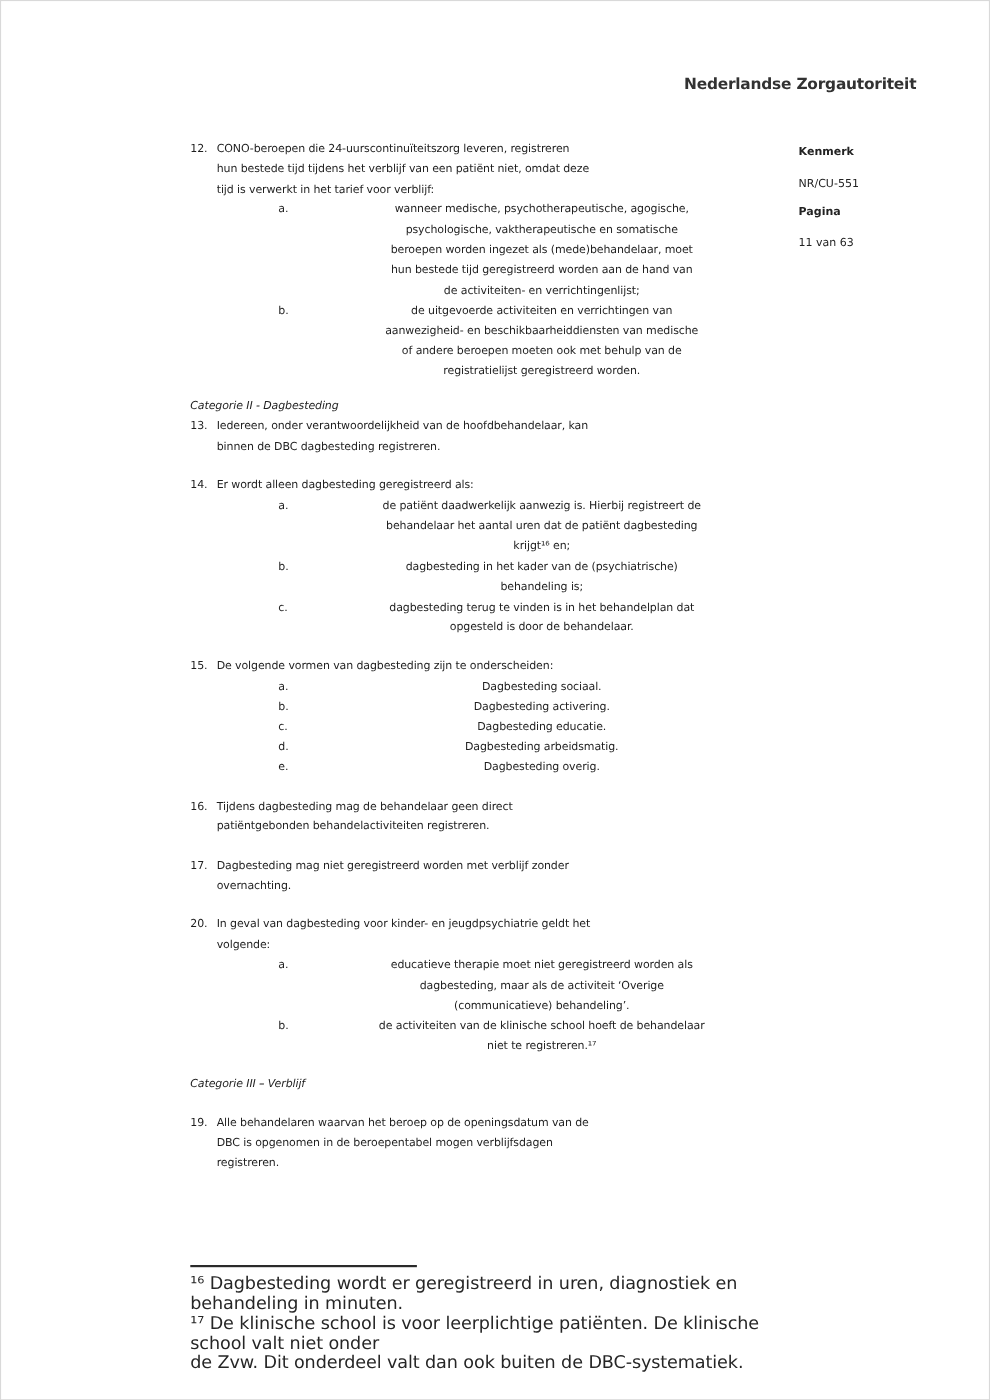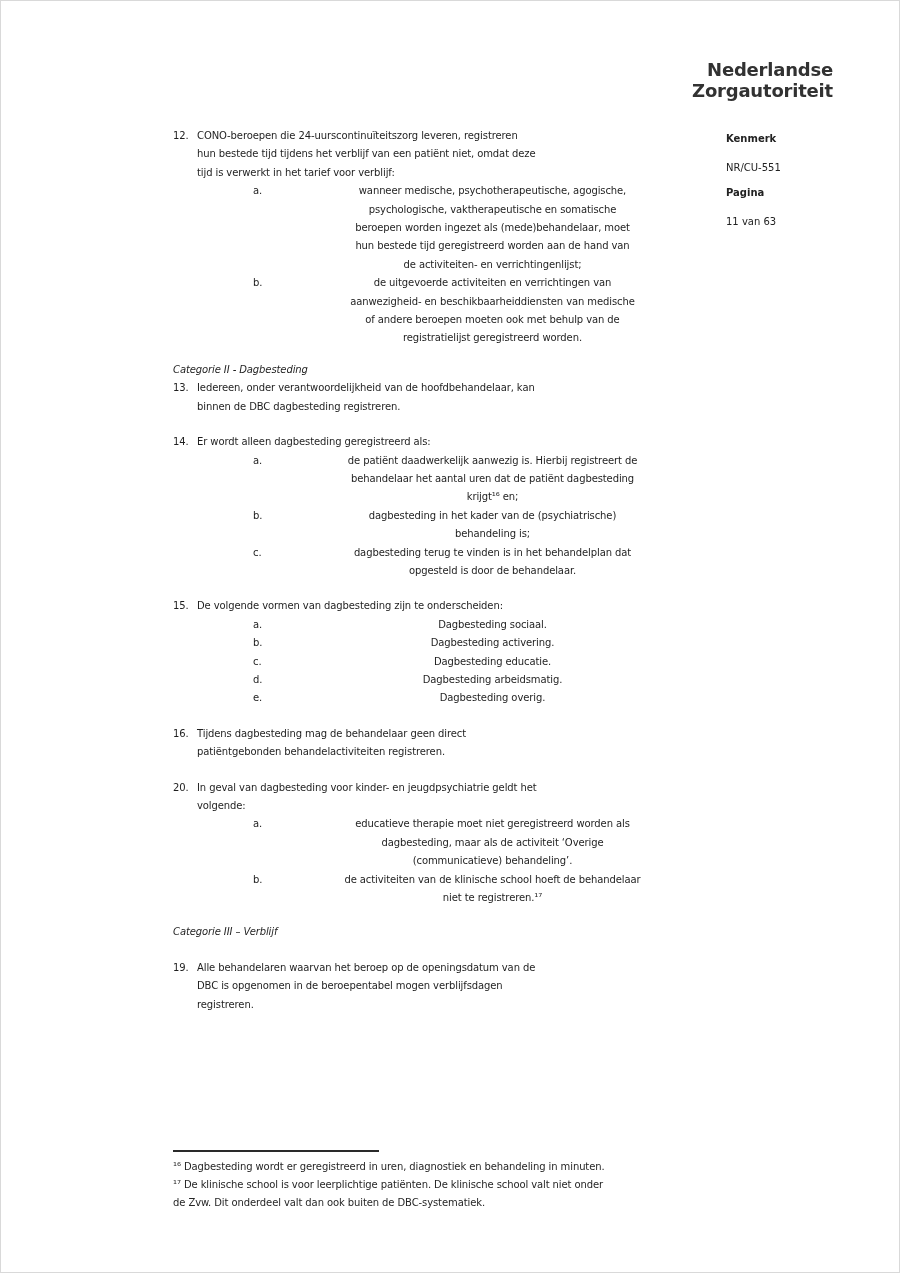--- a/index.html
+++ b/index.html
@@ -7,23 +7,23 @@
     position:relative;
     width:900px;height:1273px;
     background:#ffffff;
     box-sizing:border-box;
     border:1px solid #d9d9d9;
     font-family:"DejaVu Sans","Liberation Sans",sans-serif;
     color:#1e1e1e;
     overflow:hidden;
   }
   .logo{
-    position:absolute;top:58px;left:610px;width:222px;
+    position:absolute;top:68px;left:610px;width:222px;
     text-align:right;
-    font-size:18px;font-weight:bold;color:#323232;
+    font-size:14px;font-weight:bold;color:#323232;
     letter-spacing:-0.2px;
   }
   .meta{position:absolute;left:725px;top:131px;}
   .meta-label{font-size:10px;font-weight:bold;color:#222;line-height:13px;}
   .meta-value{font-size:10px;color:#222;line-height:14px;margin-bottom:11px;margin-top:16px;}
   .main{
     position:absolute;left:172px;top:126px;width:530px;
     font-size:10px;line-height:18.4px;letter-spacing:-0.1px;
   }
   .block{margin-top:17px;}
@@ -32,21 +32,21 @@
   .num{flex:0 0 24px;}
   .itext{flex:1;white-space:pre-line;}
   .sub{display:flex;padding-left:80px;}
   .letter{flex:0 0 29px;}
   .stext{flex:1;white-space:pre-line;text-align:center;}
   .cat{margin-top:13px;font-style:italic;}
   .cat3{margin-top:16px;}
   .intro{margin-top:0;white-space:pre-line;}
   .footnotes{position:absolute;left:172px;top:1149px;width:550px;}
   .fn-divider{width:206px;border-top:2px solid #2a2a2a;margin-bottom:6px;}
-  .fn{font-size:10px;line-height:18px;white-space:pre-line;color:#262626;letter-spacing:-0.1px;}
+  .fn{font-size:16px;line-height:18px;white-space:pre-line;color:#262626;letter-spacing:-0.1px;}
 </style>
 </head>
 <body>
 
 <div class="page">
 
   <div class="logo">Nederlandse Zorgautoriteit</div>
 
   <div class="meta">
     <div class="meta-label">Kenmerk</div>
@@ -142,20 +142,27 @@
     </div>
 
     <div class="block">
       <div class="ihead">
         <div class="num">16.</div>
         <div class="itext">Tijdens dagbesteding mag de behandelaar geen direct
 patiëntgebonden behandelactiviteiten registreren.</div>
       </div>
     </div>
 
+    <div class="block">
+      <div class="ihead">
+        <div class="num">17.</div>
+        <div class="itext">Dagbesteding mag niet geregistreerd worden met verblijf zonder
+overnachting.</div>
+      </div>
+    </div>
 
     <div class="block">
       <div class="ihead">
         <div class="num">20.</div>
         <div class="itext">In geval van dagbesteding voor kinder- en jeugdpsychiatrie geldt het
 volgende:</div>
       </div>
       <div class="sub">
         <div class="letter">a.</div>
         <div class="stext">educatieve therapie moet niet geregistreerd worden als

